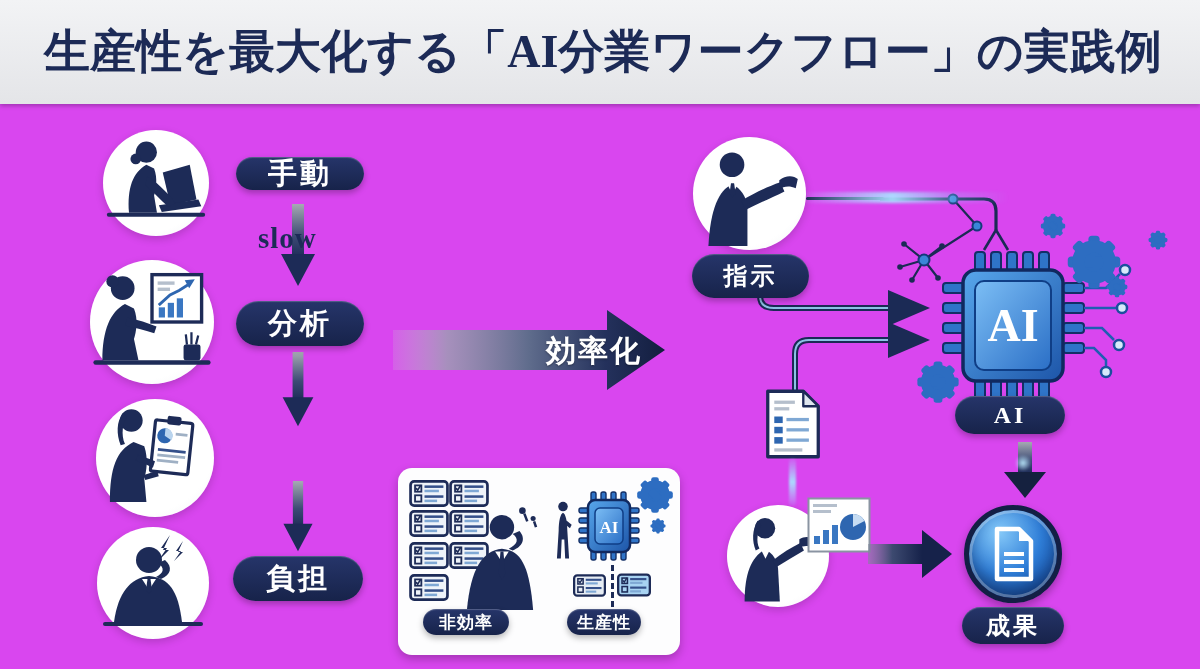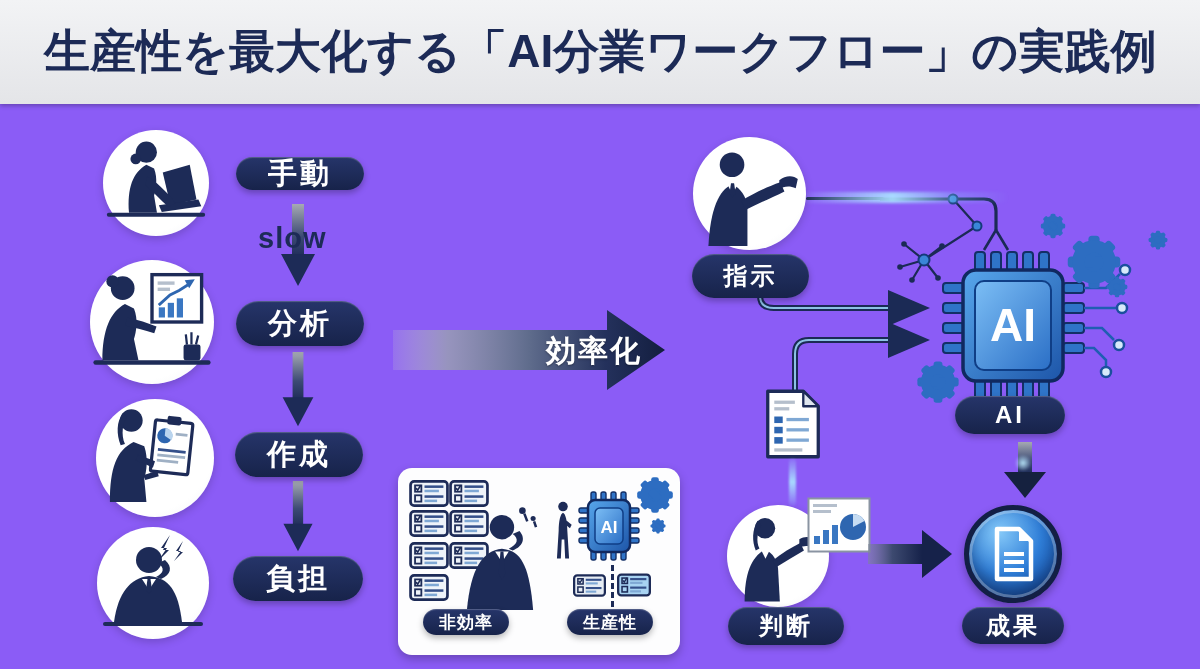--- a/index.html
+++ b/index.html
@@ -1,19 +1,19 @@
 <!DOCTYPE html>
 <html><head>
 <meta charset="utf-8">
 <style>
   html,body{margin:0;padding:0;background:#8e9094;}
   .stage{
     position:relative;width:1200px;height:669px;overflow:hidden;
-    background:#8b5cf6;
-    font-family:Liberation Sans, sans-serif;
+    background:#d946ef;
+    font-family:Liberation Serif, serif;
     margin:0 auto;
   }
   .abs{position:absolute;}
   
   .banner{
     left:0;top:0;width:1200px;height:104px;
     background:linear-gradient(#f2f3f5,#e4e5e8);
     box-shadow:0 2px 4px rgba(0,0,0,.25);
     display:flex;align-items:center;
   }
@@ -224,21 +224,20 @@
         <polygon points="50.5,52 53.5,52 55,63 52,67 49,63"></polygon>
         <path d="M64,52 C74,48 76,40 68,33 L61,36 C68,41 67,46 59,50 Z"></path>
         <path d="M73,8 L64,21 L70,21 L61,34 L72,23 L66,23 Z"></path>
         <path d="M86,14 L79,24 L84,24 L77,34 L86,25 L81,25 Z"></path>
       </g>
     </svg>
   </div>
 
   <div class="abs pill pill-lg" style="left:236px;top:157px;width:128px;height:33px">手動</div>
   <div class="abs pill pill-lg" style="left:236px;top:301px;width:128px;height:45px">分析</div>
-  <div class="abs pill pill-lg" style="left:235px;top:432px;width:128px;height:45px">作成</div>
   <div class="abs pill pill-lg" style="left:233px;top:556px;width:130px;height:45px">負担</div>
 
   <div class="abs white-box">
     <svg class="abs" style="left:11px;top:12px" width="40" height="27">
         <use href="#card"></use>
       </svg>
     <svg class="abs" style="left:51px;top:12px" width="40" height="27">
         <use href="#card"></use>
       </svg>
     <svg class="abs" style="left:11px;top:42px" width="40" height="27">
@@ -307,21 +306,21 @@
         <use href="#gear" style="color:#2d6dc1"></use>
       </svg>
     <div class="abs dashed-v" style="left:213px;top:97px;height:42px"></div>
     <svg class="abs" style="left:175px;top:106px" width="33" height="23">
         <use href="#card" style="--card-bg:#e6ecf3"></use>
       </svg>
     <svg class="abs" style="left:219px;top:105px" width="34" height="24">
         <use href="#card" style="--card-bg:#a8d3f2"></use>
       </svg>
     <div class="abs pill pill-sm" style="left:25px;top:141px;width:86px;height:26px">非効率</div>
-    <div class="abs pill pill-sm" style="left:169px;top:141px;width:86px;height:26px">生産性</div>
+    <div class="abs pill pill-sm" style="left:169px;top:141px;width:74px;height:26px">生産性</div>
   </div>
 
   <div class="abs line-core" style="left:806px;top:197px;width:78px;height:3px"></div>
   <svg class="abs" style="left:880px;top:172px" width="145" height="118">
     <g stroke="#1b2a55" fill="none">
       <path d="M0,27 H104 Q116,27 116,39 V58" stroke-width="3.2"></path>
       <path d="M116,58 L104,78 M116,58 L128,78" stroke-width="2.6"></path>
       <path d="M73,27 L97,54 M97,54 L44,88 M44,88 L24,72 M44,88 L20,95 M44,88 L32,108 M44,88 L58,106 M44,88 L62,74" stroke-width="2.2"></path>
     </g>
     <g fill="#3a86d8" stroke="#15397a" stroke-width="2">
@@ -461,16 +460,15 @@
       <path d="M7,3 H29 L41,15 V53 H7 Z" fill="none" stroke="#ffffff" stroke-width="4.5" stroke-linejoin="round"></path>
       <path d="M29,3 V15 H41 Z" fill="#ffffff"></path>
       <line x1="14" y1="28" x2="34" y2="28" stroke="#ffffff" stroke-width="4"></line>
       <line x1="14" y1="36" x2="34" y2="36" stroke="#ffffff" stroke-width="4"></line>
       <line x1="14" y1="44" x2="34" y2="44" stroke="#ffffff" stroke-width="4"></line>
     </svg>
   </div>
 
   <div class="abs pill pill-md" style="left:692px;top:254px;width:117px;height:44px">指示</div>
   <div class="abs pill pill-md" style="left:955px;top:396px;width:110px;height:38px">AI</div>
-  <div class="abs pill pill-md" style="left:728px;top:607px;width:116px;height:38px">判断</div>
   <div class="abs pill pill-md" style="left:962px;top:607px;width:102px;height:37px">成果</div>
 
 </div>
 
 </body></html>

